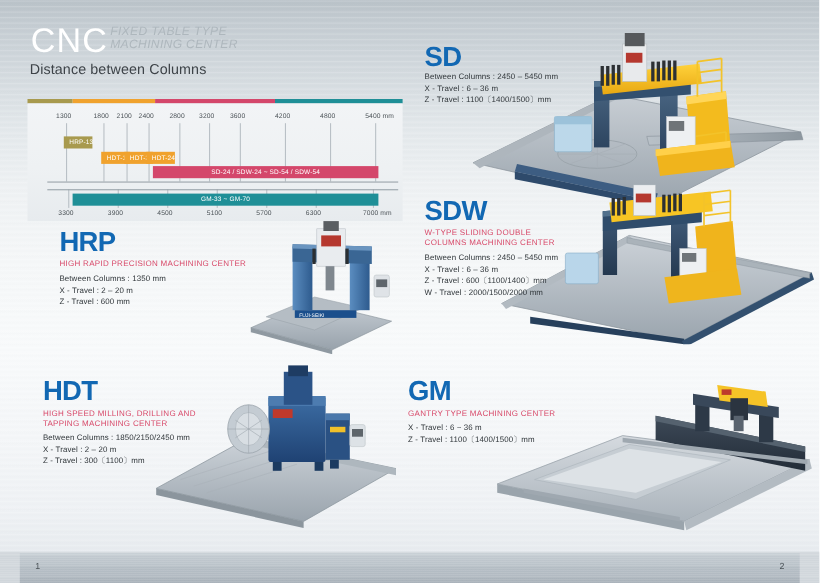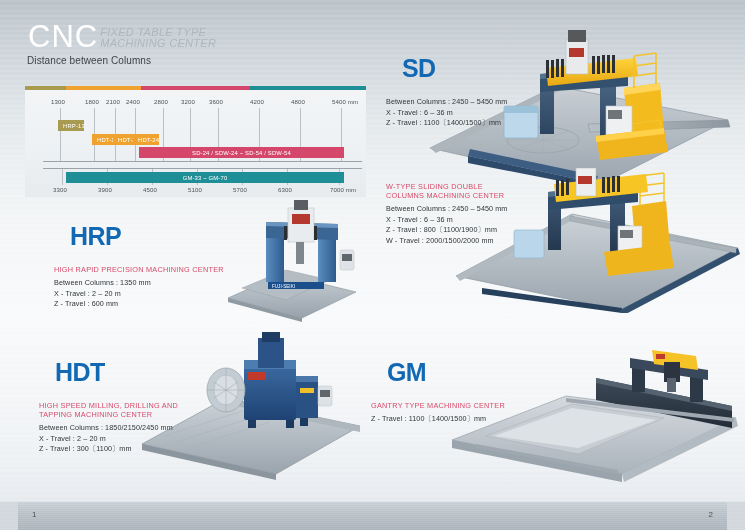--- a/index.html
+++ b/index.html
@@ -21,33 +21,33 @@
     background:repeating-linear-gradient(180deg,
       rgba(255,255,255,0.00) 0px,
       rgba(255,255,255,0.25) 1px,
       rgba(255,255,255,0.00) 2px,
       rgba(0,0,0,0.012) 3px,
       rgba(255,255,255,0.00) 5px);
     opacity:.65;
   }
 
   
-  .hdr{position:absolute;left:28px;top:22px;display:flex;align-items:center;z-index:5;}
+  .hdr{position:absolute;left:28px;top:22px;display:flex;align-items:flex-start;z-index:5;}
   .cnc{
     font-size:31px;letter-spacing:1px;color:#ffffff;font-weight:400;
     line-height:30px;font-family:"Liberation Sans",sans-serif;
   }
   .hdr-sub{
     margin-left:2px;margin-top:2px;color:#aeb7bd;font-size:11px;line-height:11.5px;
     letter-spacing:.3px;text-transform:uppercase;font-style:italic;
   }
 
   
   .chart-panel{position:absolute;left:25px;top:55px;width:341px;height:122px;z-index:6;}
-  .chart-title{font-size:10px;color:#3d4348;margin:0 0 20px 2px;letter-spacing:.1px;}
+  .chart-title{font-size:13px;color:#3d4348;margin:0 0 20px 2px;letter-spacing:.1px;}
   .colorbar{display:flex;height:4px;width:341px;}
   .colorbar i{display:block;height:100%;}
   .chart-body{
     position:relative;width:341px;height:107px;
     background:linear-gradient(180deg,#f2f4f6 0%,#eef1f3 55%,#e7ebee 100%);
   }
   .tick{position:absolute;width:1px;background:#b9c0c6;}
   .tlab{position:absolute;font-size:6.1px;color:#4b5257;letter-spacing:.1px;white-space:nowrap;}
   .axis{position:absolute;height:1px;background:#9aa3aa;}
   .bar{
@@ -55,21 +55,21 @@
     display:flex;align-items:center;
     font-size:5.9px;color:#ffffff;letter-spacing:.15px;
   }
   .bar span{padding-left:5px;white-space:nowrap;}
   .bar.ctr{justify-content:center;}
   .bar.ctr span{padding-left:0;}
 
   
   .blk{position:absolute;z-index:6;}
   .blk h2{
-    margin:16px;font-size:25px;font-weight:bold;color:#1268b3;
+    margin:0;font-size:25px;font-weight:bold;color:#1268b3;
     letter-spacing:-0.6px;line-height:25px;font-family:"Liberation Sans",sans-serif;
   }
   .blk .sub{
     margin:2px 0 4px 0;font-size:7.3px;color:#d84a6a;letter-spacing:.25px;
     line-height:9px;text-transform:uppercase;
   }
   .blk .spec{font-size:7.2px;color:#2f3539;line-height:10.5px;letter-spacing:.1px;}
 
   
   .mach{position:absolute;z-index:4;}
@@ -436,24 +436,25 @@
   </div>
 
   <div class="blk" style="left:386px;top:40px;width:180px;">
     <h2>SD</h2>
     <div class="spec">Between Columns : 2450 – 5450 mm</div>
     <div class="spec">X - Travel : 6 – 36 m</div>
     <div class="spec">Z - Travel : 1100〔1400/1500〕mm</div>
   </div>
 
   <div class="blk" style="left:386px;top:180px;width:135px;">
+    <h2>SDW</h2>
     <div class="sub">W-TYPE SLIDING DOUBLE COLUMNS MACHINING CENTER</div>
     <div class="spec">Between Columns : 2450 – 5450 mm</div>
     <div class="spec">X - Travel : 6 – 36 m</div>
-    <div class="spec">Z - Travel : 800〔1100/1900〕mm</div>
+    <div class="spec">Z - Travel : 600〔1100/1400〕mm</div>
     <div class="spec">W - Travel : 2000/1500/2000 mm</div>
   </div>
 
   <div class="blk" style="left:54px;top:208px;width:175px;">
     <h2>HRP</h2>
     <div class="sub">HIGH RAPID PRECISION MACHINING CENTER</div>
     <div class="spec">Between Columns : 1350 mm</div>
     <div class="spec">X - Travel : 2 – 20 m</div>
     <div class="spec">Z - Travel : 600 mm</div>
   </div>
@@ -462,20 +463,21 @@
     <h2>HDT</h2>
     <div class="sub">HIGH SPEED MILLING, DRILLING AND TAPPING MACHINING CENTER</div>
     <div class="spec">Between Columns : 1850/2150/2450 mm</div>
     <div class="spec">X - Travel : 2 – 20 m</div>
     <div class="spec">Z - Travel : 300〔1100〕mm</div>
   </div>
 
   <div class="blk" style="left:371px;top:344px;width:175px;">
     <h2>GM</h2>
     <div class="sub">GANTRY TYPE MACHINING CENTER</div>
+    <div class="spec">X - Travel : 6 ~ 36 m</div>
     <div class="spec">Z - Travel : 1100〔1400/1500〕mm</div>
   </div>
 
   <div class="footer">
     <div class="foot-edge l"></div>
     <div class="foot-edge r"></div>
     <div class="pg l">1</div>
     <div class="pg r">2</div>
   </div>
 

